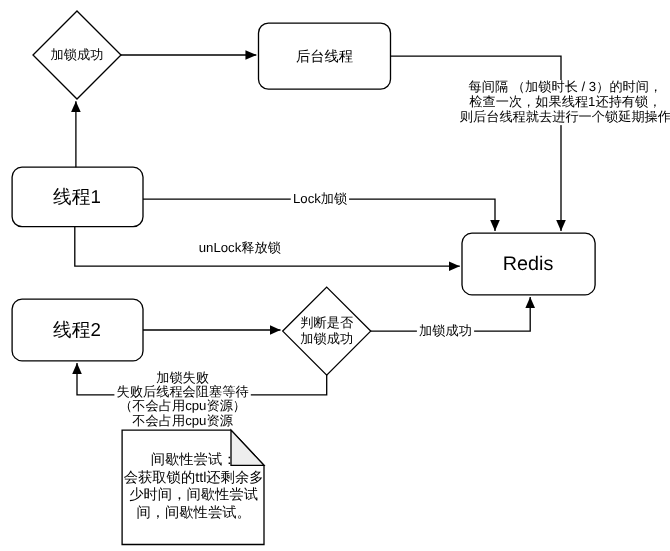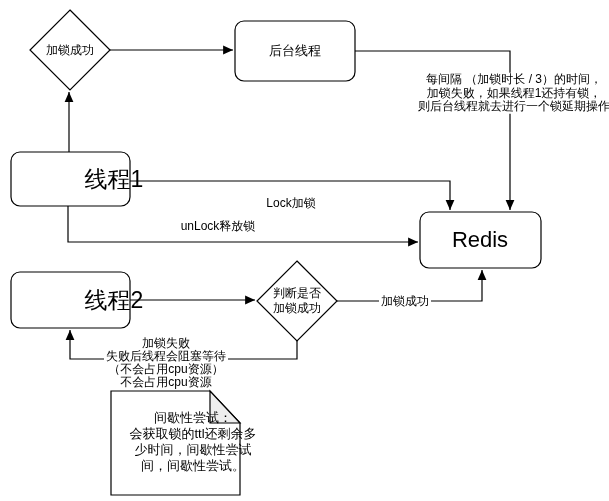--- a/index.html
+++ b/index.html
@@ -16,26 +16,26 @@
   .lbl {
     position: absolute;
     transform: translate(-50%, -50%);
     white-space: nowrap;
     text-align: center;
     color: #000000;
   }
   .edge-lbl { background: #ffffff; padding: 0 2px; }
   .fs12 { font-size: 12px; }
   .fs13 { font-size: 13px; }
-  .fs17 { font-size: 23px; margin-left: 44px; }
-  .fs22 { font-size: 22px; }
+  .fs17 { font-size: 17px; }
+  .fs22 { font-size: 18px; }
   .lh13 { line-height: 13px; }
   .lh135 { line-height: 13.5px; }
   .lh15 { line-height: 15px; }
-  .lh16 { line-height: 16px; margin-left: 17px; }
+  .lh16 { line-height: 16px; }
 </style>
 </head>
 <body>
 
 <div class="canvas">
 
   <svg width="609" height="501" viewBox="0 0 609 501">
     <defs>
       <marker id="arrow" markerUnits="userSpaceOnUse" markerWidth="11" markerHeight="11" viewBox="0 0 10 10" refX="9" refY="5" orient="auto">
         <path d="M0,1 L9,5 L0,9 Z" fill="#000000"></path>
@@ -76,32 +76,32 @@
     <div>加锁成功</div>
   </div>
 
   <div class="lbl fs13 lh16" style="left:176px; top:442px;">
     <div>间歇性尝试：</div>
     <div>会获取锁的ttl还剩余多</div>
     <div>少时间，间歇性尝试</div>
     <div>间，间歇性尝试。</div>
   </div>
 
-  <div class="lbl edge-lbl fs12" style="left:291px; top:181px;margin-top:22px;">Lock加锁</div>
+  <div class="lbl edge-lbl fs12" style="left:291px; top:181px;">Lock加锁</div>
 
   <div class="lbl edge-lbl fs12" style="left:218px; top:226px;">unLock释放锁</div>
 
   <div class="lbl edge-lbl fs12" style="left:405px; top:301px;">加锁成功</div>
 
   <div class="lbl edge-lbl fs12 lh13" style="left:166px; top:363px;">
     <div>加锁失败</div>
     <div>失败后线程会阻塞等待</div>
     <div>（不会占用cpu资源）</div>
     <div>不会占用cpu资源</div>
   </div>
 
   <div class="lbl edge-lbl fs12 lh135" style="left:514px; top:93px;">
     <div>每间隔 （加锁时长 / 3）的时间，</div>
-    <div>加锁失败，如果线程1还持有锁，</div>
+    <div>检查一次，如果线程1还持有锁，</div>
     <div>则后台线程就去进行一个锁延期操作</div>
   </div>
 
 </div>
 
 </body></html>

